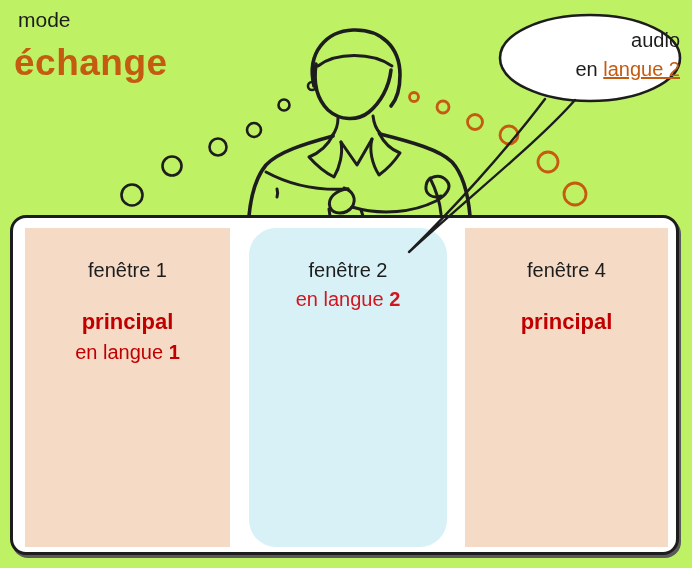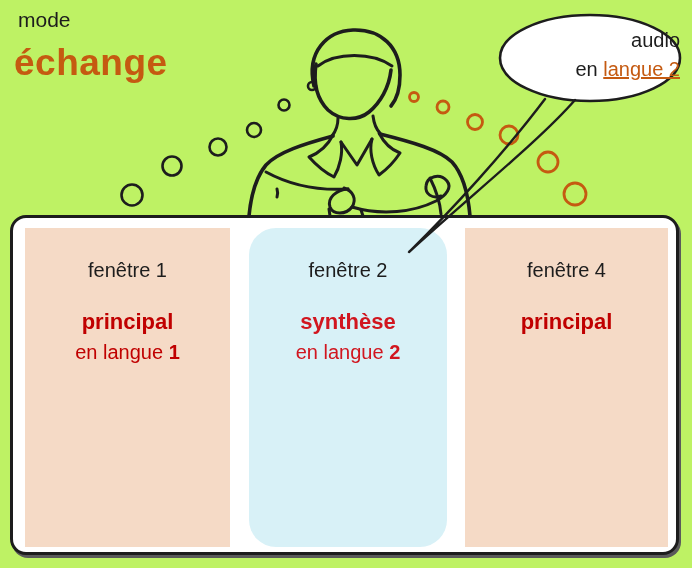--- a/index.html
+++ b/index.html
@@ -65,21 +65,20 @@
   <div class="panel">
 
     <div class="window peach red-dark win-1">
       <div class="win-title">fenêtre 1</div>
       <div class="win-main">principal</div>
       <div class="win-sub"><span>en langue </span><span class="num">1</span></div>
     </div>
 
     <div class="window blue red-bright win-2">
       <div class="win-title">fenêtre 2</div>
-      <div class="win-main">synthèse</div>
       <div class="win-sub"><span>en langue </span><span class="num">2</span></div>
     </div>
 
     <div class="window peach red-dark win-3">
       <div class="win-title">fenêtre 4</div>
       <div class="win-main">principal</div>
     </div>
 
   </div>
 

